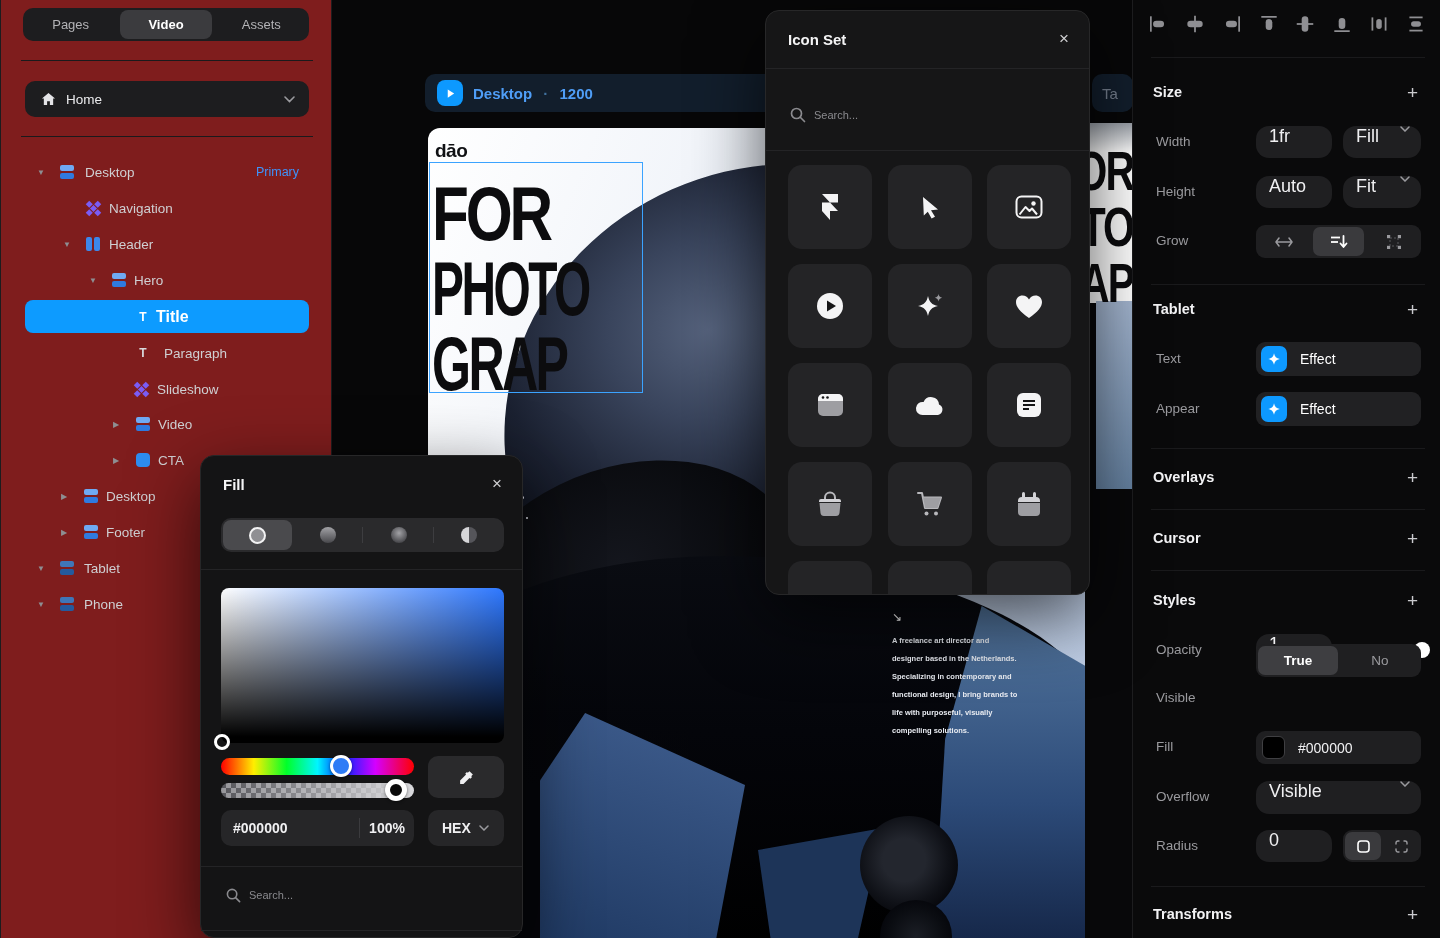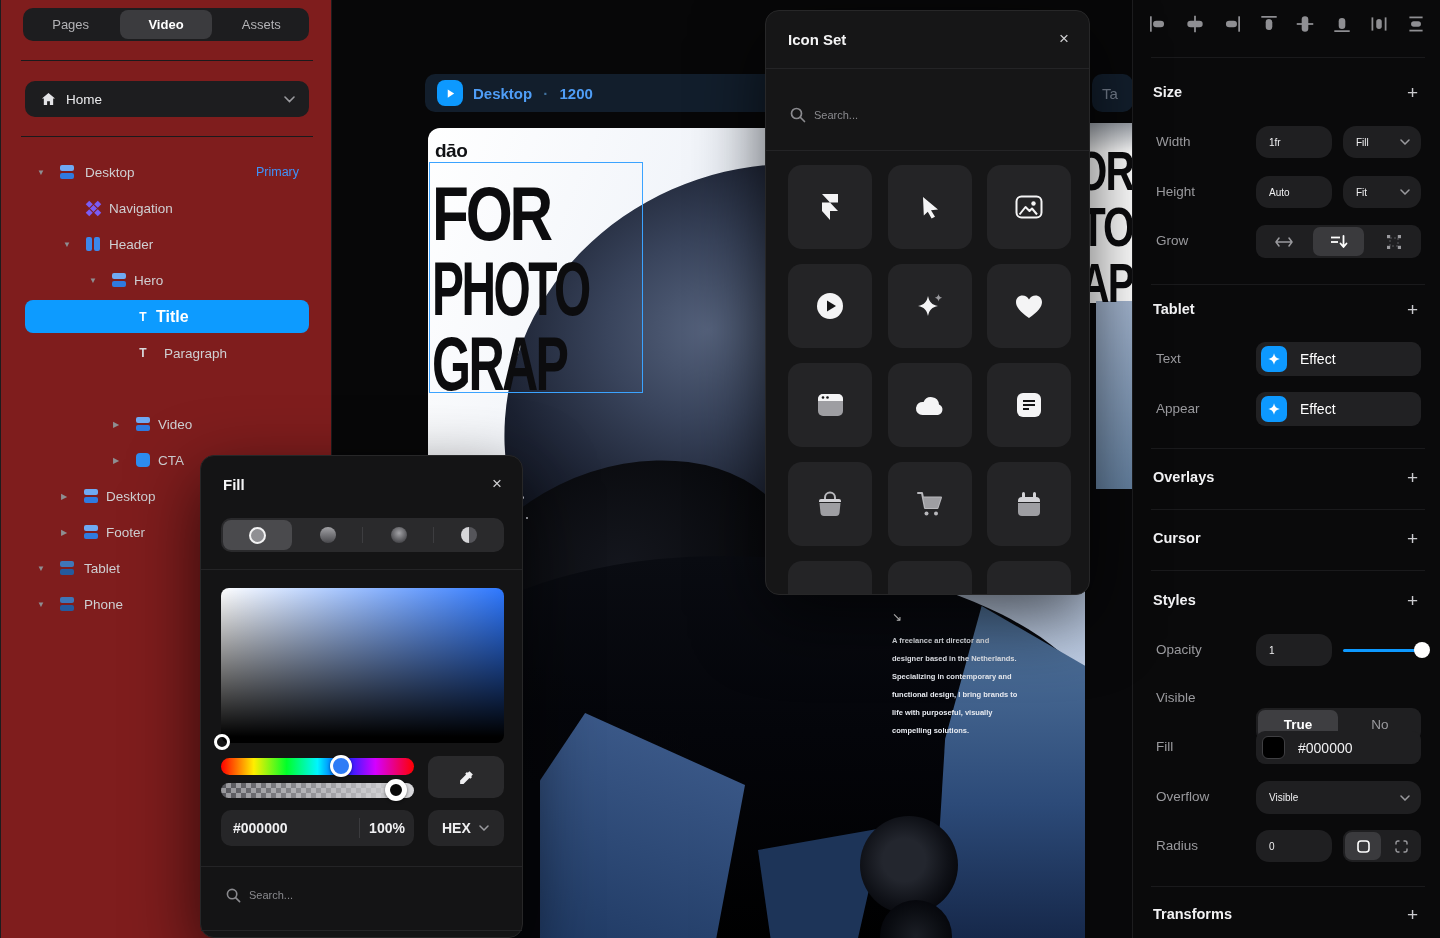--- a/index.html
+++ b/index.html
@@ -153,36 +153,36 @@
     border-radius:10px; display:flex; align-items:center; color:#f0f0f2; font-size:14px; font-weight:bold; }
   .hexdd span { margin-left:14px; } .hexdd svg { margin-left:8px; }
 
   
   .inspector { position:absolute; left:1132px; top:0; width:308px; height:938px; background:#0a0a0b;
     border-left:1px solid #1d1d1f; }
   .align-bar { position:absolute; left:14px; top:13px; width:280px; display:flex; justify-content:space-between; }
   .sec-h { position:absolute; left:20px; color:#f2f2f4; font-size:14.5px; font-weight:bold; }
   .sec-add { position:absolute; right:22px; color:#cacace; font-size:19px; font-weight:400; }
   .ins-label { position:absolute; left:23px; color:#9a9a9e; font-size:13.5px; }
-  .ctl { position:absolute; background:#1f1f21; border-radius:13px; color:#f0f0f2; font-size:10px;
-    display:flex; align-items:center; }
+  .ctl { position:absolute; background:#1f1f21; border-radius:13px; color:#f0f0f2; font-size:18px;
+    display:flex; align-items:flex-start; }
   .ctl .txt { margin-left:13px; }
   .ctl .chev { margin-left:auto; margin-right:11px; }
   .growseg { position:absolute; left:123px; top:225px; width:165px; height:33px; background:#1f1f21; border-radius:9px; }
   .growseg .gcell { position:absolute; top:0; width:55px; height:33px; display:flex; align-items:center; justify-content:center; }
   .growsel { position:absolute; left:57px; top:2px; width:51px; height:29px; background:#3a3a3d; border-radius:7px;
     display:flex; align-items:center; justify-content:center; }
   .eff-pill { position:absolute; left:123px; width:165px; height:34px; background:#212123; border-radius:9px;
     display:flex; align-items:center; }
   .eff-sq { width:26px; height:26px; border-radius:7px; background:#0d99ff; margin-left:5px;
     display:flex; align-items:center; justify-content:center; }
   .eff-pill .elabel { color:#fff; font-size:14px; margin-left:13px; }
   .op-track { position:absolute; left:210px; top:649px; width:78px; height:3px; border-radius:2px; background:#0d99ff; }
   .op-knob { position:absolute; left:281px; top:642px; width:16px; height:16px; border-radius:50%; background:#fff; }
-  .visseg { position:absolute; left:123px; top:708px; width:165px; height:33px; background:#1f1f21; border-radius:9px; }
+  .visseg { position:absolute; left:123px; top:644px; width:165px; height:33px; background:#1f1f21; border-radius:9px; }
   .visseg .von { position:absolute; left:2px; top:2px; width:80px; height:29px; background:#3e3e41; border-radius:7px;
     color:#fff; font-size:13.5px; font-weight:bold; display:flex; align-items:center; justify-content:center; }
   .visseg .voff { position:absolute; right:0; top:0; width:82px; height:33px; color:#9a9a9e; font-size:13.5px;
     display:flex; align-items:center; justify-content:center; }
   .fillpill { position:absolute; left:123px; top:731px; width:165px; height:33px; background:#1f1f21; border-radius:9px;
     display:flex; align-items:center; }
   .fillsw { width:23px; height:23px; border-radius:6px; background:#000; border:1.5px solid #3f3f42; margin-left:6px; }
   .fillpill .fhex { color:#f0f0f2; font-size:14px; margin-left:13px; }
   .radseg { position:absolute; left:210px; top:830px; width:78px; height:32px; background:#1f1f21; border-radius:9px; }
   .radseg .rsel { position:absolute; left:2px; top:2px; width:36px; height:28px; background:#3a3a3d; border-radius:7px;
@@ -288,20 +288,24 @@
       <span class="llabel" style="left:133px;">Hero</span>
     </div>
     <div class="selrow" style="top:300px;">
       <span class="licon ic-text" style="left:110px;top:50%;">T</span>
       <span class="llabel abs" style="left:131px;top:50%;transform:translateY(-50%);">Title</span>
     </div>
     <div class="lrow" style="top:335px;">
       <span class="licon ic-text" style="left:134px;">T</span>
       <span class="llabel" style="left:163px;">Paragraph</span>
     </div>
+    <div class="lrow" style="top:371px;">
+      <span class="licon ic-comp" style="left:132px;"></span>
+      <span class="llabel" style="left:156px;">Slideshow</span>
+    </div>
     <div class="lrow" style="top:406px;">
       <span class="arrow" style="left:112px;">▶</span>
       <span class="licon ic-stack" style="left:134px;"></span>
       <span class="llabel" style="left:157px;text-align:center;">Video</span>
     </div>
     <div class="lrow" style="top:442px;">
       <span class="arrow" style="left:112px;">▶</span>
       <span class="licon ic-square" style="left:135px;"></span>
       <span class="llabel" style="left:157px;">CTA</span>
     </div>

